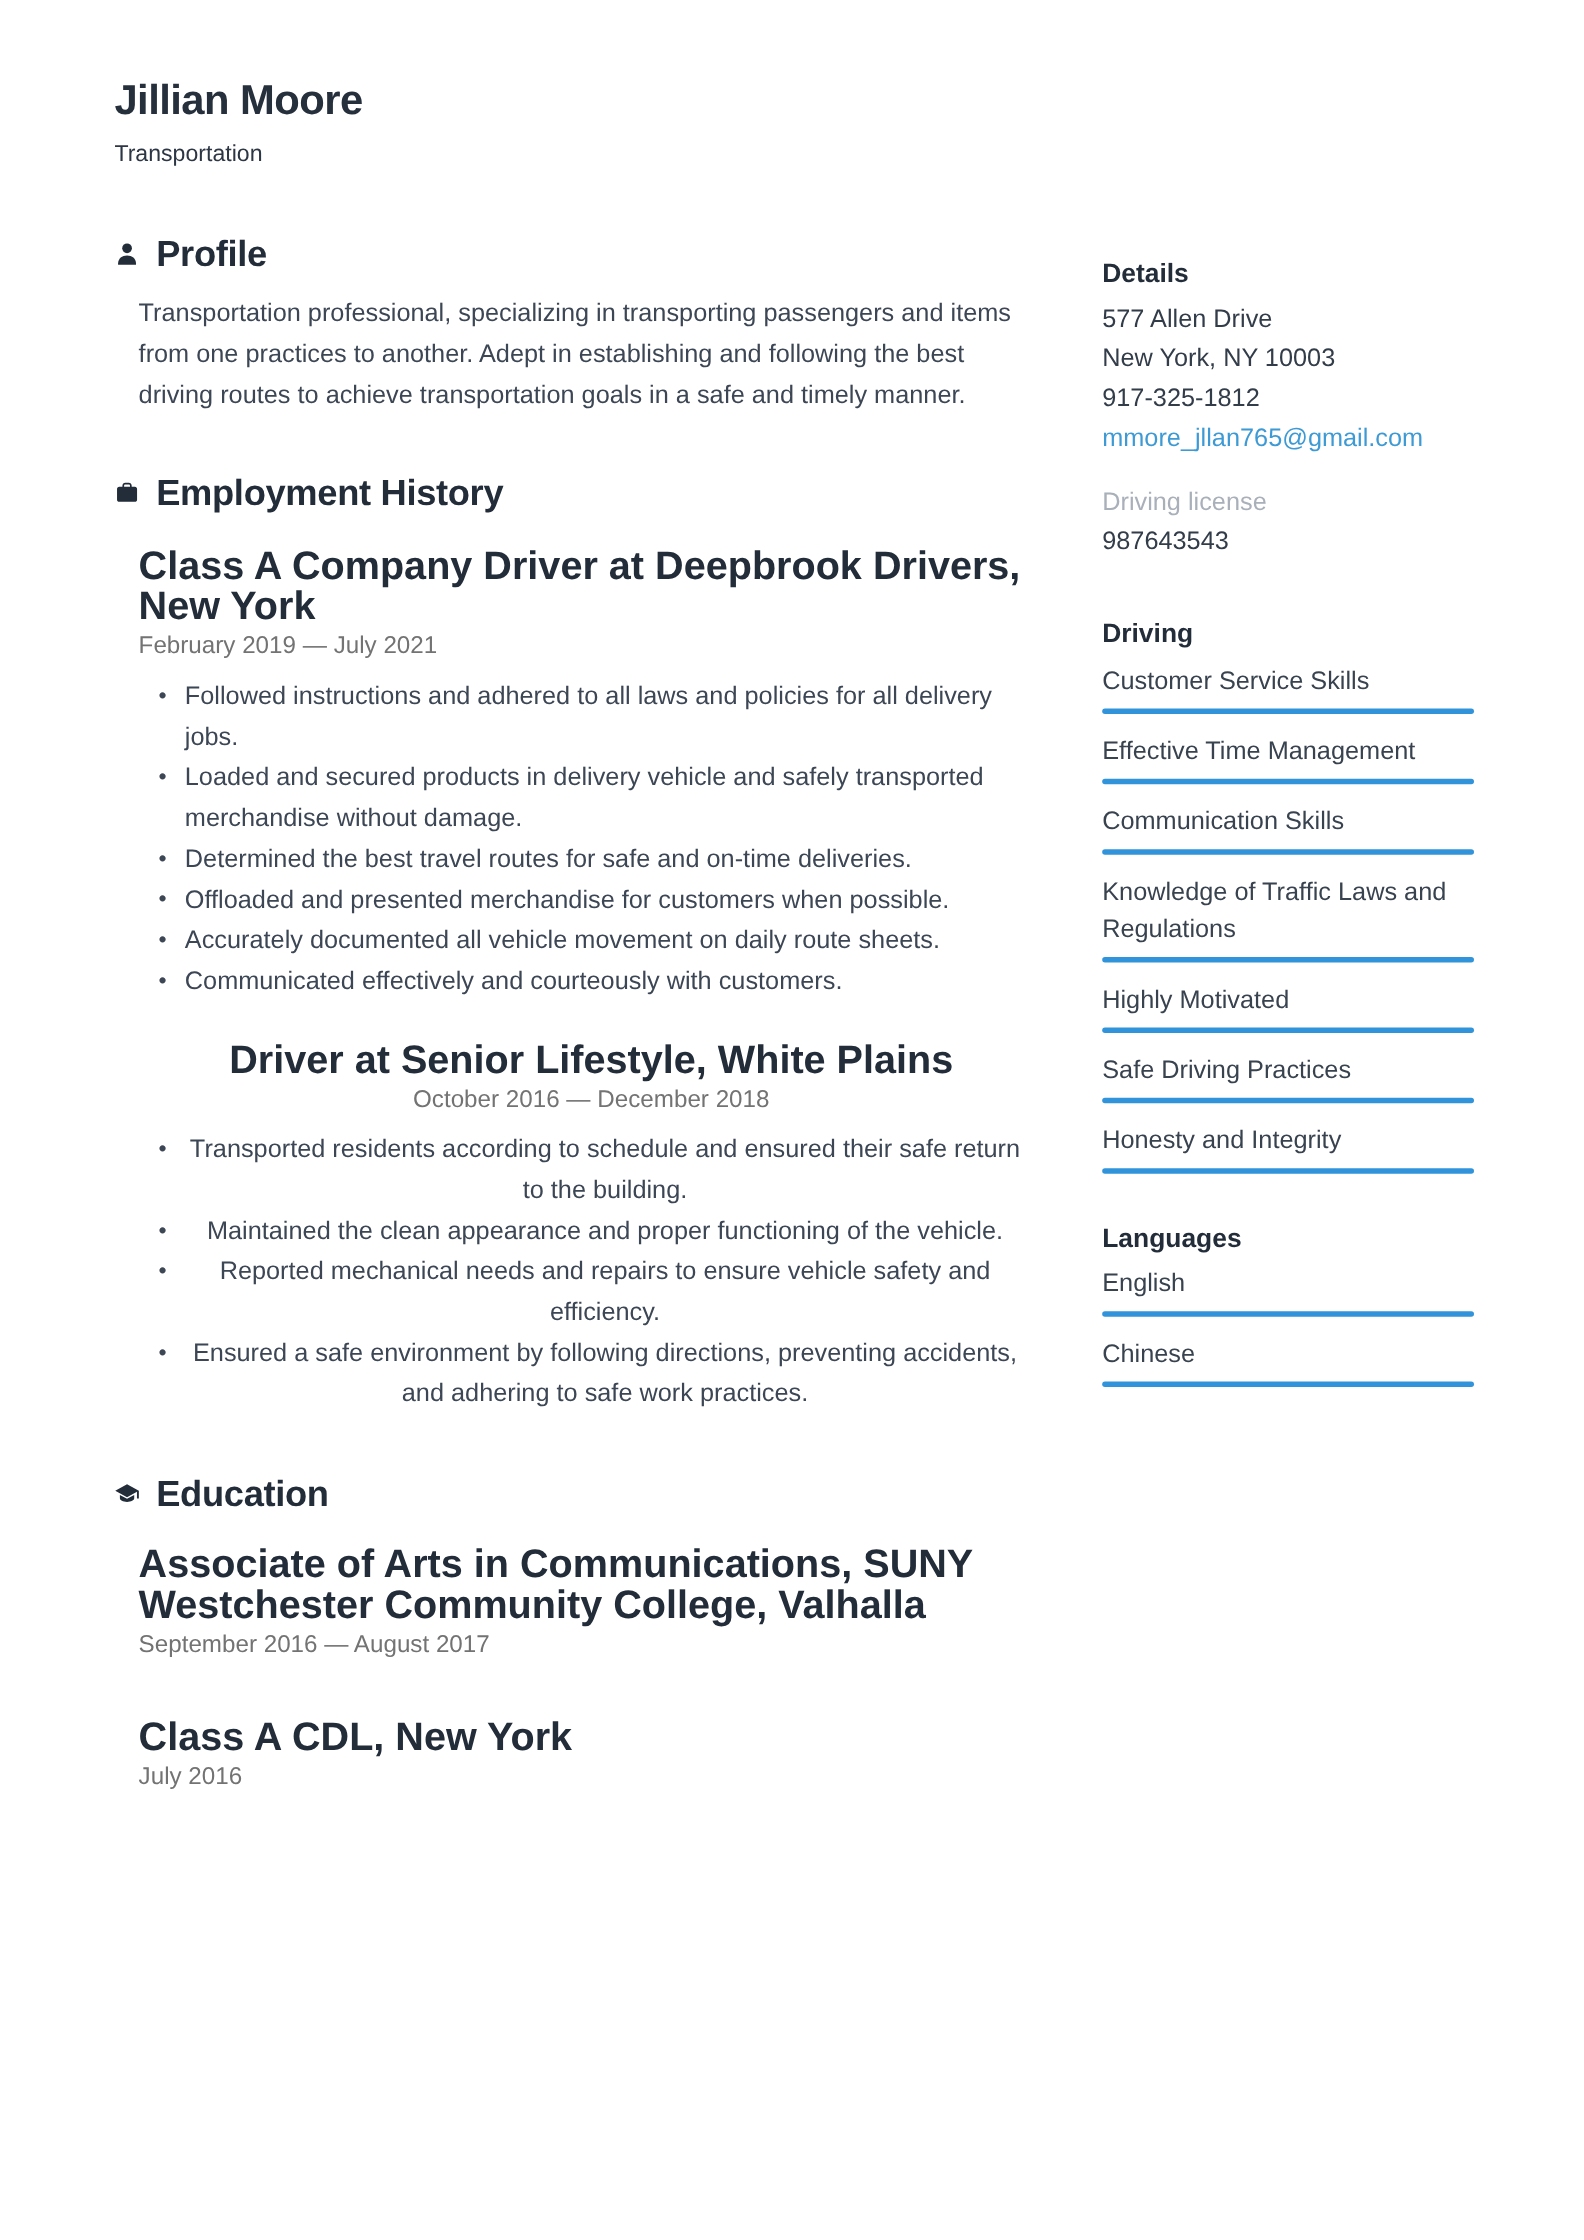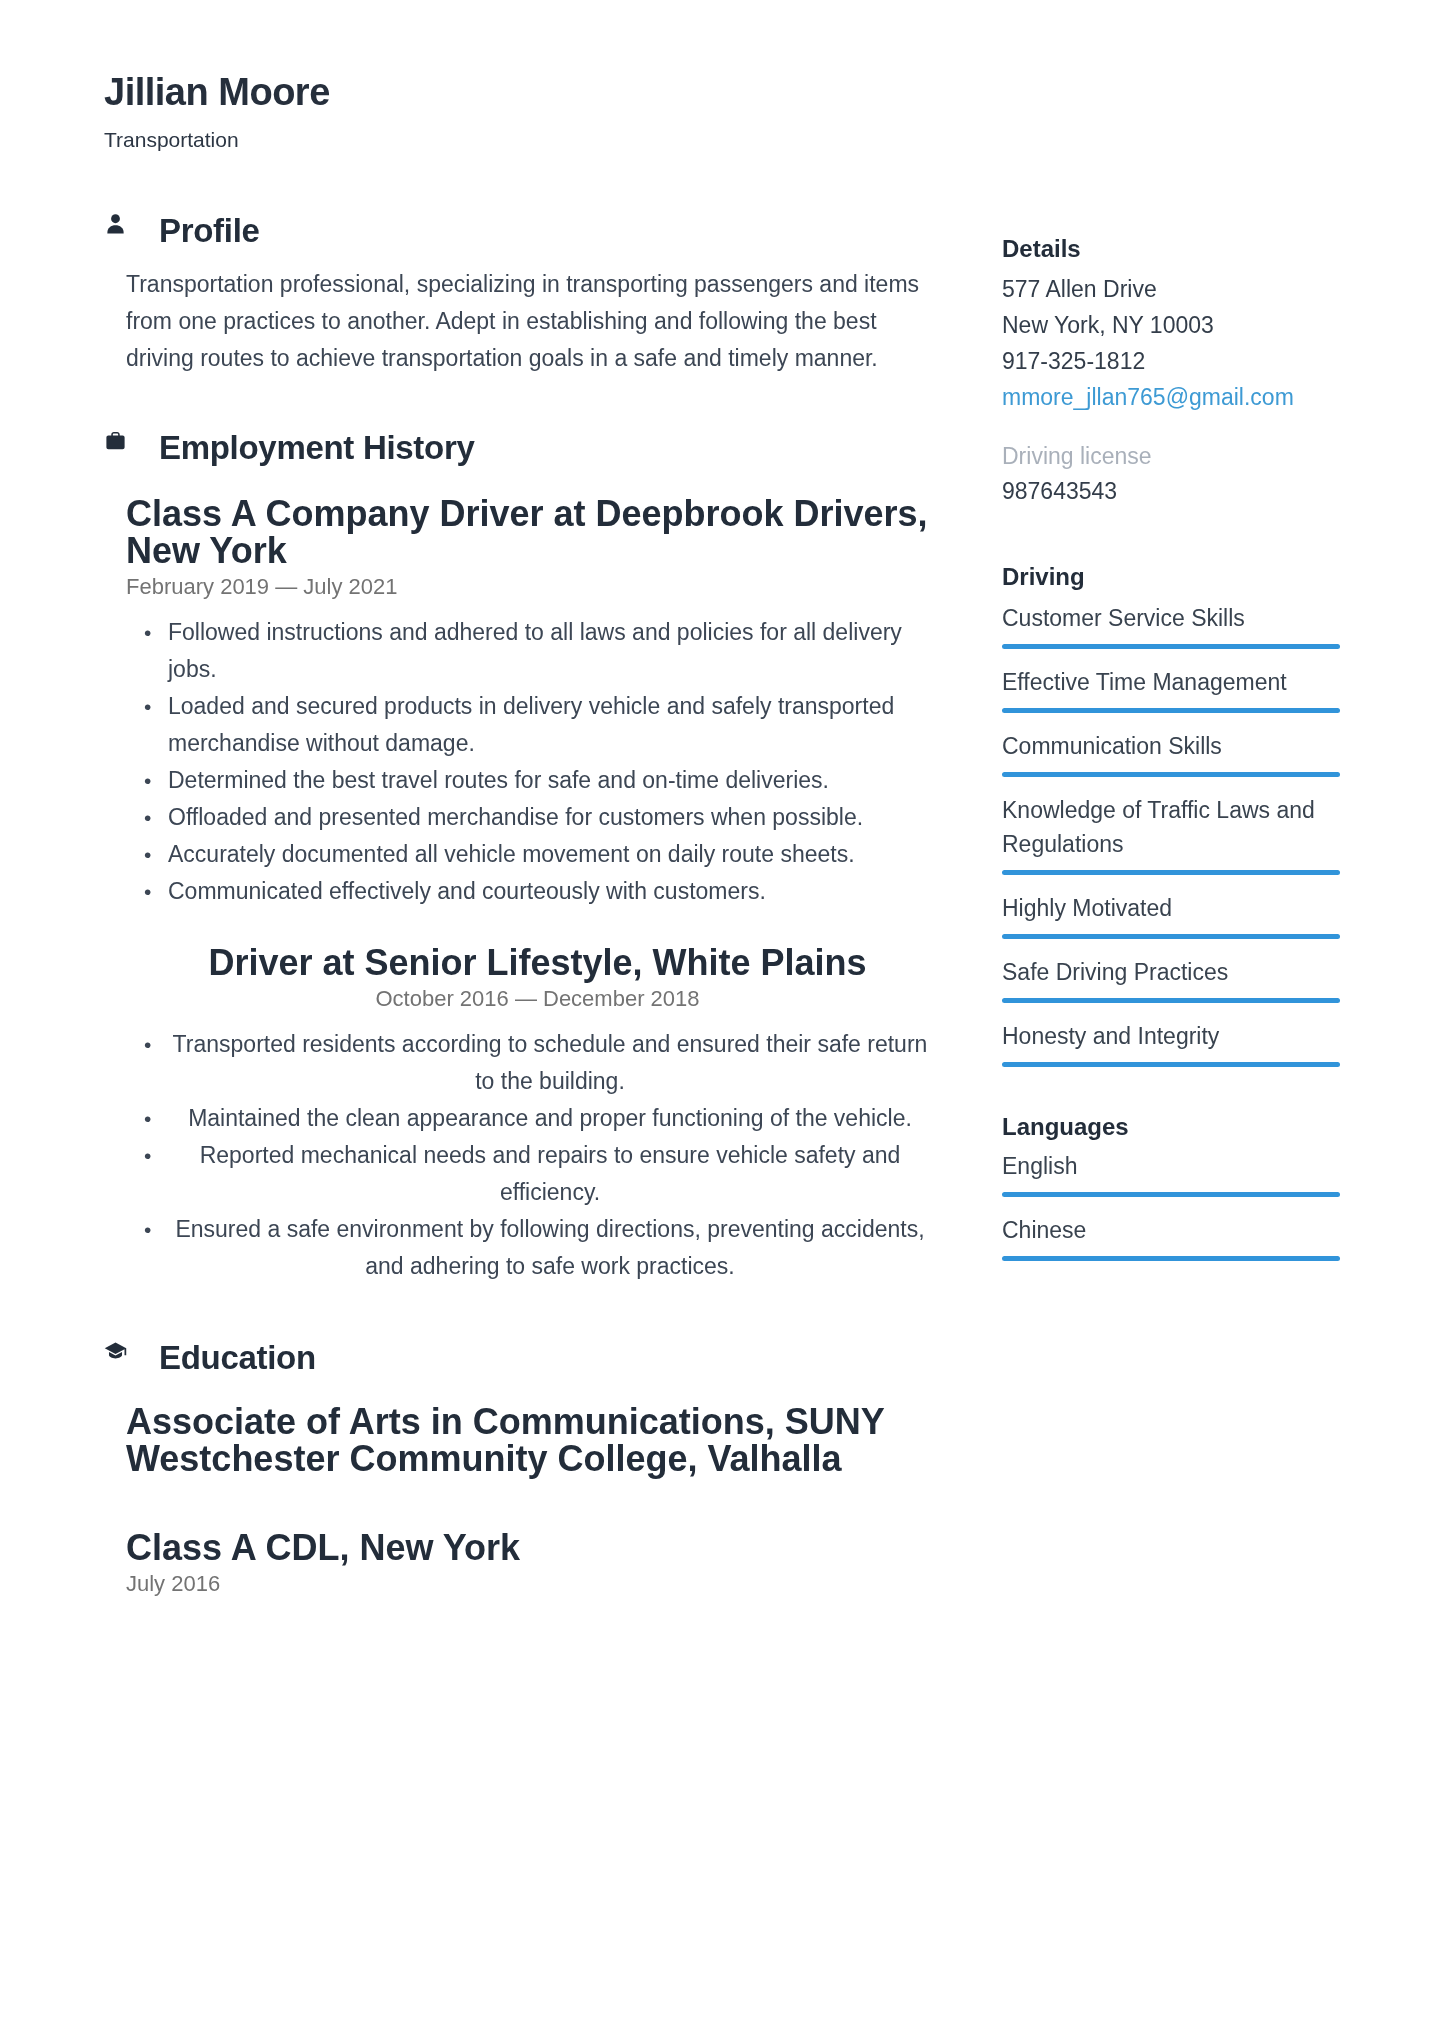--- a/index.html
+++ b/index.html
@@ -32,21 +32,21 @@
     letter-spacing: -0.5px;
   }
   .subtitle {
     margin-top: 14px;
     font-size: 21px;
     color: #2c3644;
   }
 
   
   section.sec { margin-top: 56px; }
-  .sec-head { display: flex; gap: 32px; }
+  .sec-head { display: flex; align-items: center; gap: 15px; }
   .sec-head .icon { width: 23px; height: 24px; flex: 0 0 23px; display: inline-flex; align-items: center; }
   .sec-head .icon svg { width: 23px; height: 24px; fill: #232d3a; }
   .sec-head h2 {
     margin: 0;
     font-size: 33px;
     font-weight: 700;
     color: #232d3a;
     letter-spacing: -0.3px;
   }
 
@@ -207,20 +207,21 @@
           <span class="icon">
             <svg viewBox="0 0 24 24">
                 <path d="M12 3L.8 9.1 12 15.2l9.4-5.1v6.3h1.8V9.1L12 3z"></path>
                 <path d="M5.2 13.1v3.2c0 1.9 3 3.4 6.8 3.4s6.8-1.5 6.8-3.4v-3.2L12 16.8l-6.8-3.7z"></path>
               </svg>
           </span>
           <h2>Education</h2>
         </div>
         <div class="entry">
           <h3>Associate of Arts in Communications, SUNY Westchester Community College, Valhalla</h3>
+          <div class="date">September 2016 — August 2017</div>
         </div>
       </section>
 
       <section class="sec" style="margin-top:52px;">
         <div class="entry" style="margin-top:30px;">
           <h3>Class A CDL, New York</h3>
           <div class="date">July 2016</div>
         </div>
       </section>
 

